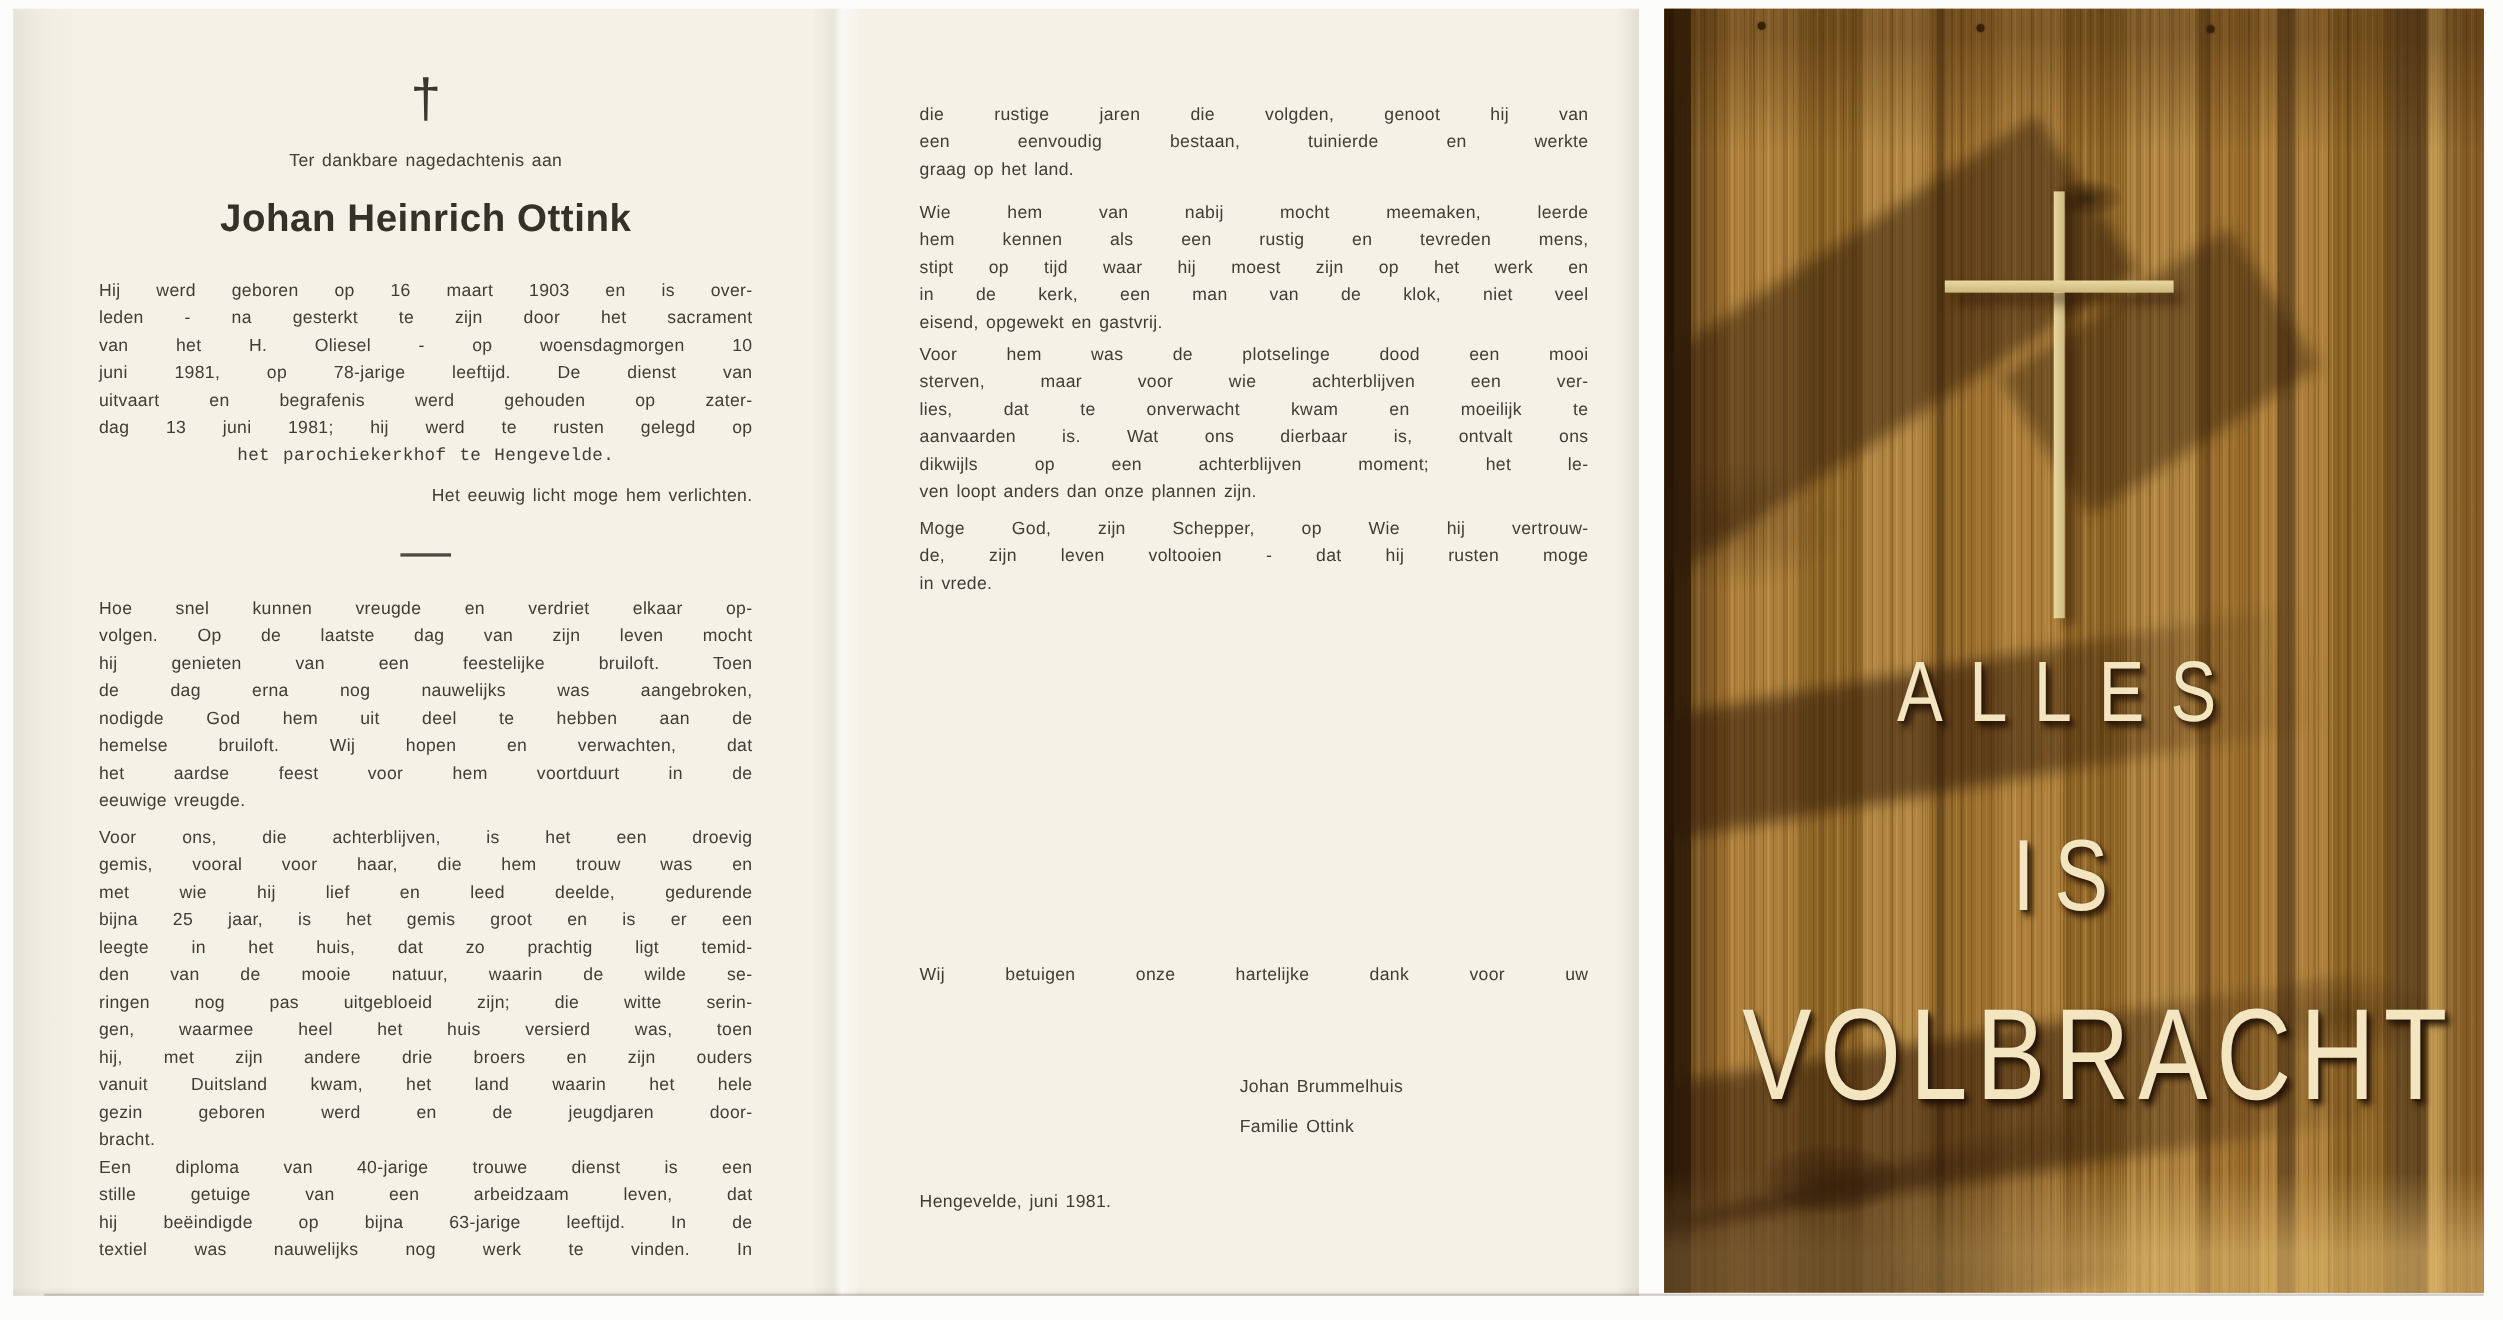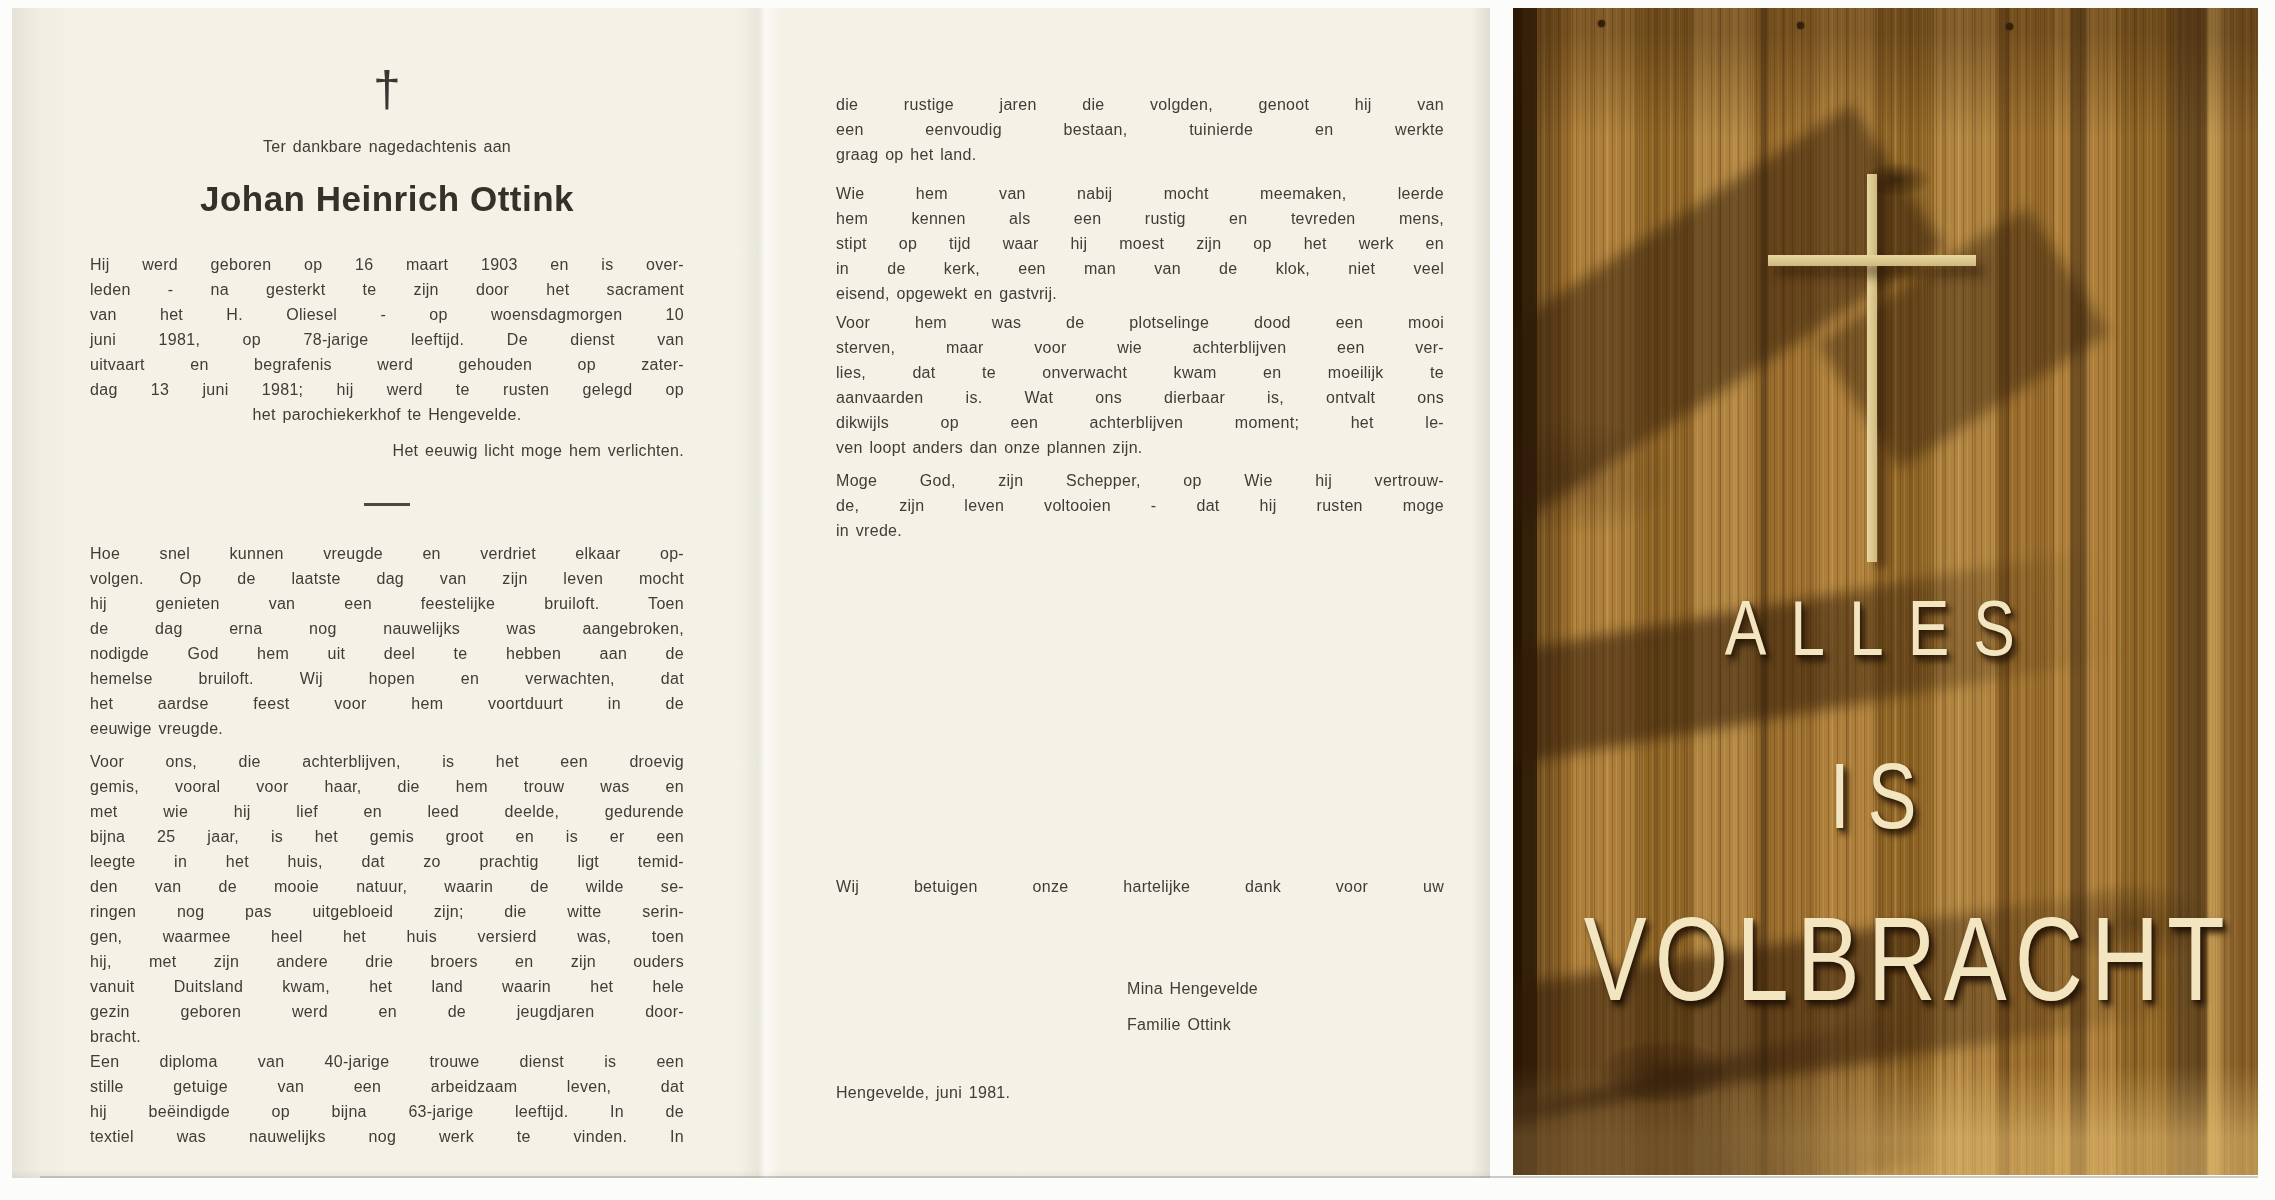--- a/index.html
+++ b/index.html
@@ -24,21 +24,21 @@
   }
   .scan-line { position:absolute; left:40px; top:1176px; width:2218px; height:2px; background:rgba(150,145,135,0.45); }
 
   .ink { color:#403c36; font-size:16px; line-height:25px; letter-spacing:0.3px; word-spacing:2px; }
   .block { position:absolute; }
   .col-left { left:78px; width:594px; }   
   .col-mid  { left:824px; width:608px; }  
 
   .jline { text-align:justify; text-align-last:justify; }
   .jline.last-left   { text-align-last:left; }
-  .jline.last-center { text-align-last:center; }
+  .jline.last-center { text-align-last:center;font-family:Liberation Mono, monospace; }
   .jline.last-justify{ text-align-last:justify; }
 
   .cross-glyph { font-size:50px; line-height:1; text-align:center; color:#3a3631; }
   .dedication  { text-align:center; }
   .deceased-name { text-align:center; font-size:35px; line-height:38px; font-weight:bold; letter-spacing:0.5px; color:#353129; }
   .centered-line { text-align:right; }
   .divider { position:absolute; width:46px; height:3px; background:#4c4842; }
 
   .sig-line { position:absolute; left:1115px; width:340px; }
   .place-date { position:absolute; left:824px; width:500px; }
@@ -185,21 +185,21 @@
     <div class="block col-mid ink" style="top:460px;">
         <div class="jline">Moge God, zijn Schepper, op Wie hij vertrouw-</div>
         <div class="jline">de, zijn leven voltooien - dat hij rusten moge</div>
         <div class="jline last-left">in vrede.</div>
       </div>
 
     <div class="block col-mid ink" style="top:862px; line-height:33px;">
         <div class="jline">Wij betuigen onze hartelijke dank voor uw</div>
       </div>
 
-    <div class="sig-line ink" style="top:968px;">Mina Hengevelde</div>
+    <div class="sig-line ink" style="top:968px;">Johan Brummelhuis</div>
     <div class="sig-line ink" style="top:1004px;">Familie Ottink</div>
 
     <div class="place-date ink" style="top:1072px;">Hengevelde, juni 1981.</div>
   </div>
 
   <div class="wood">
     <div class="knots"></div>
 
     <div class="shband sb1"></div>
     <div class="shband sb1b"></div>

